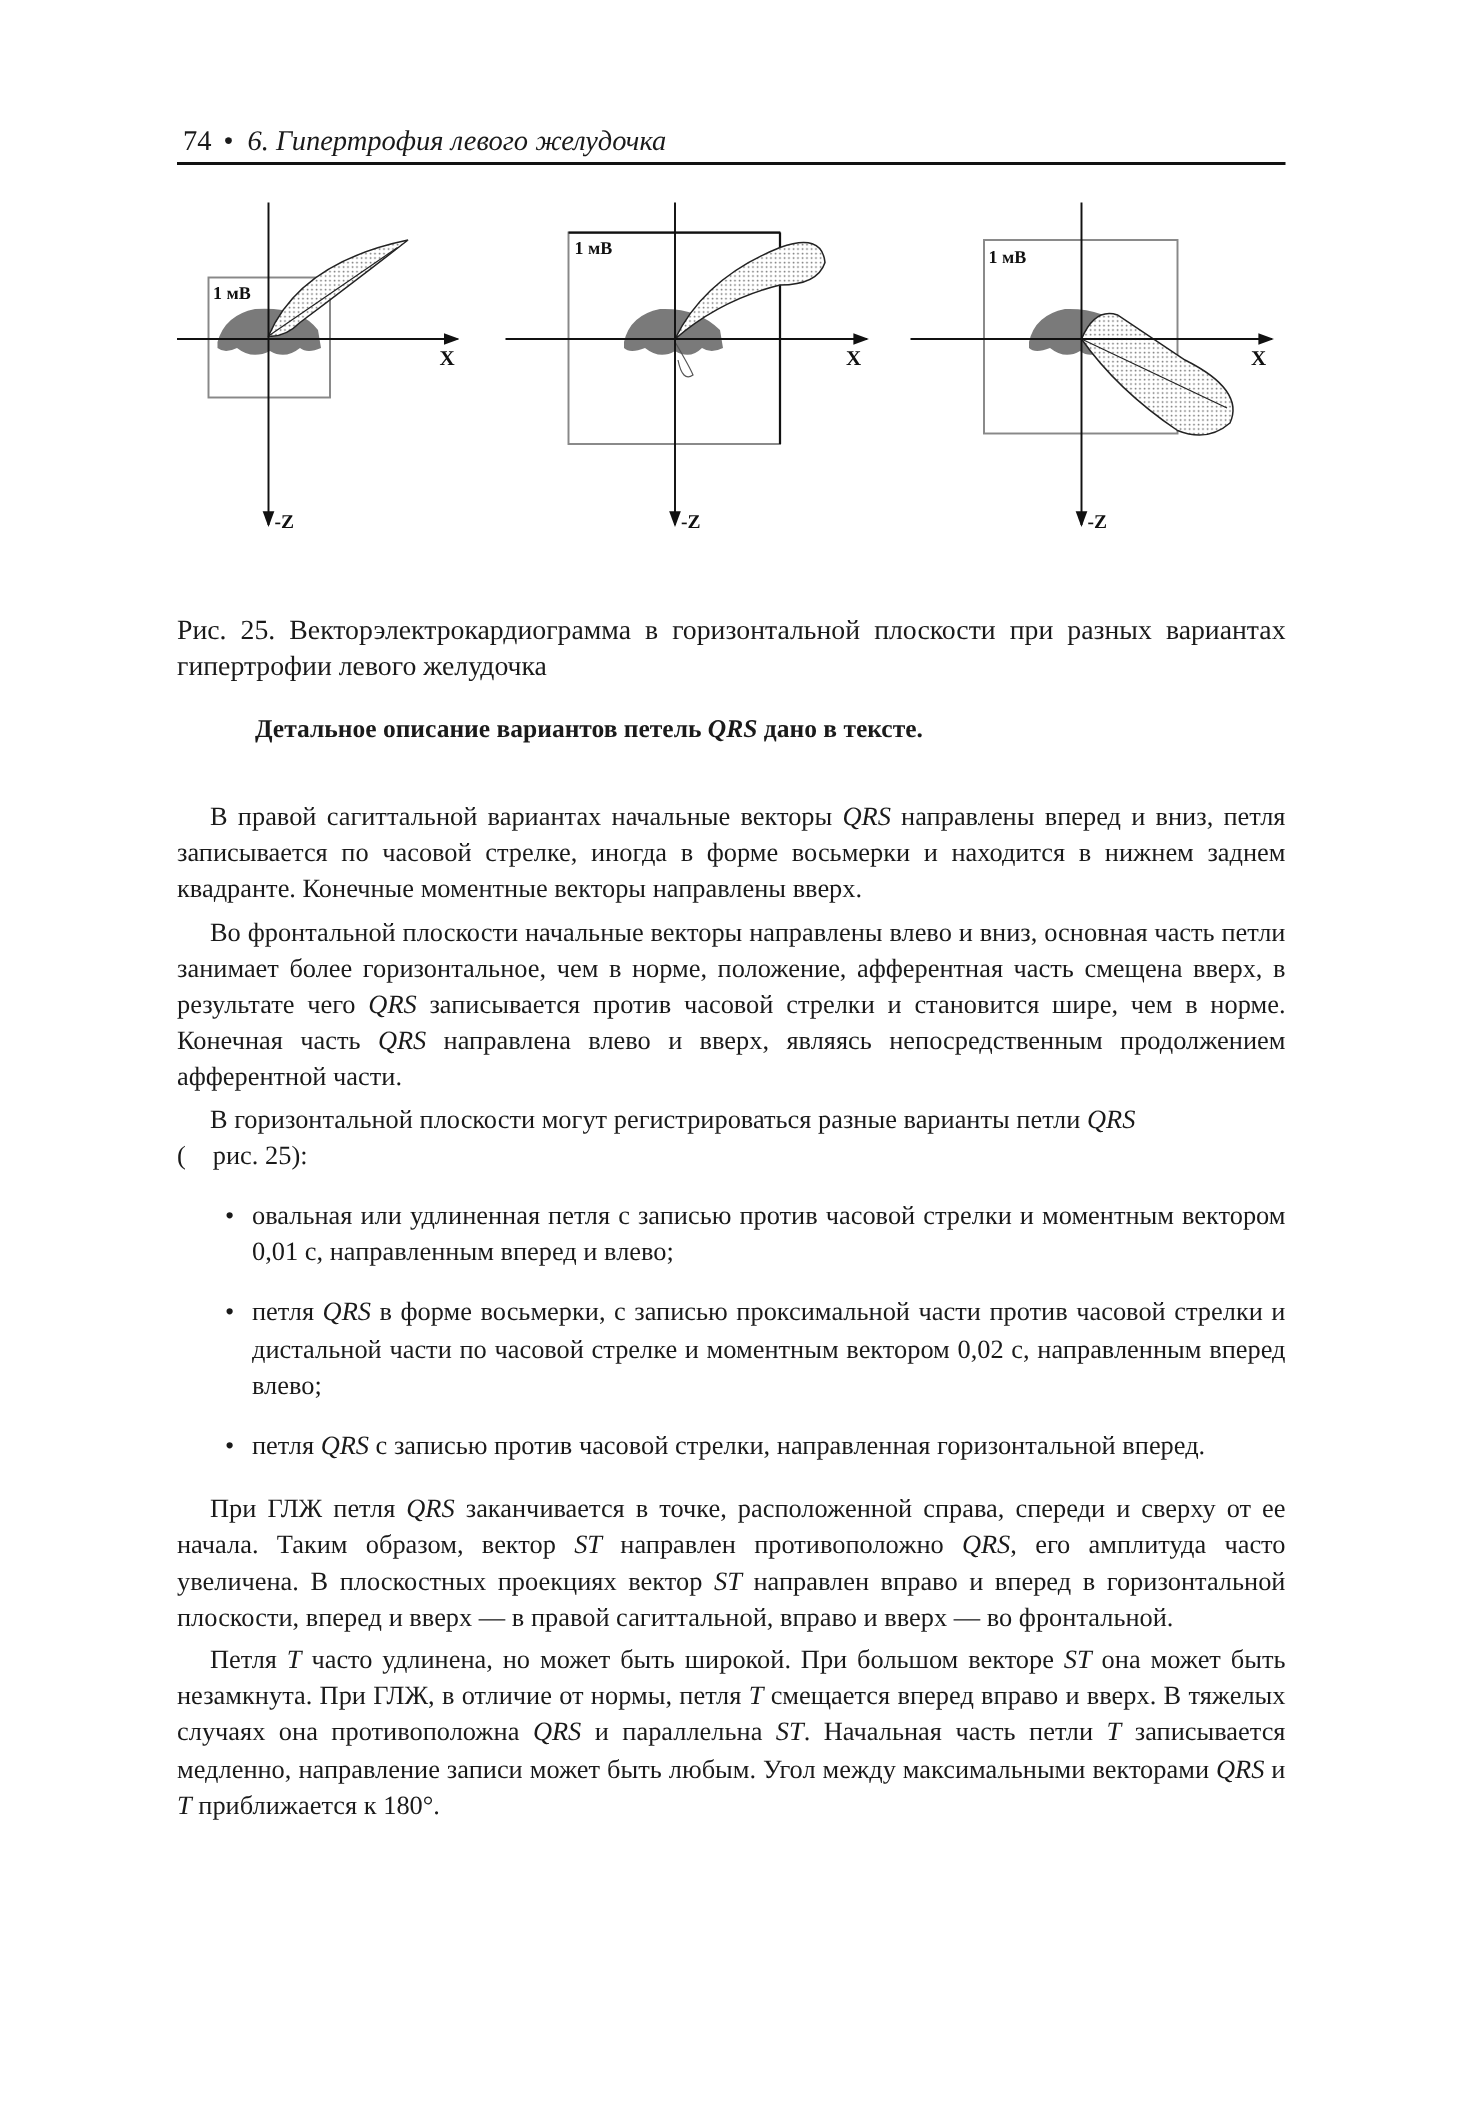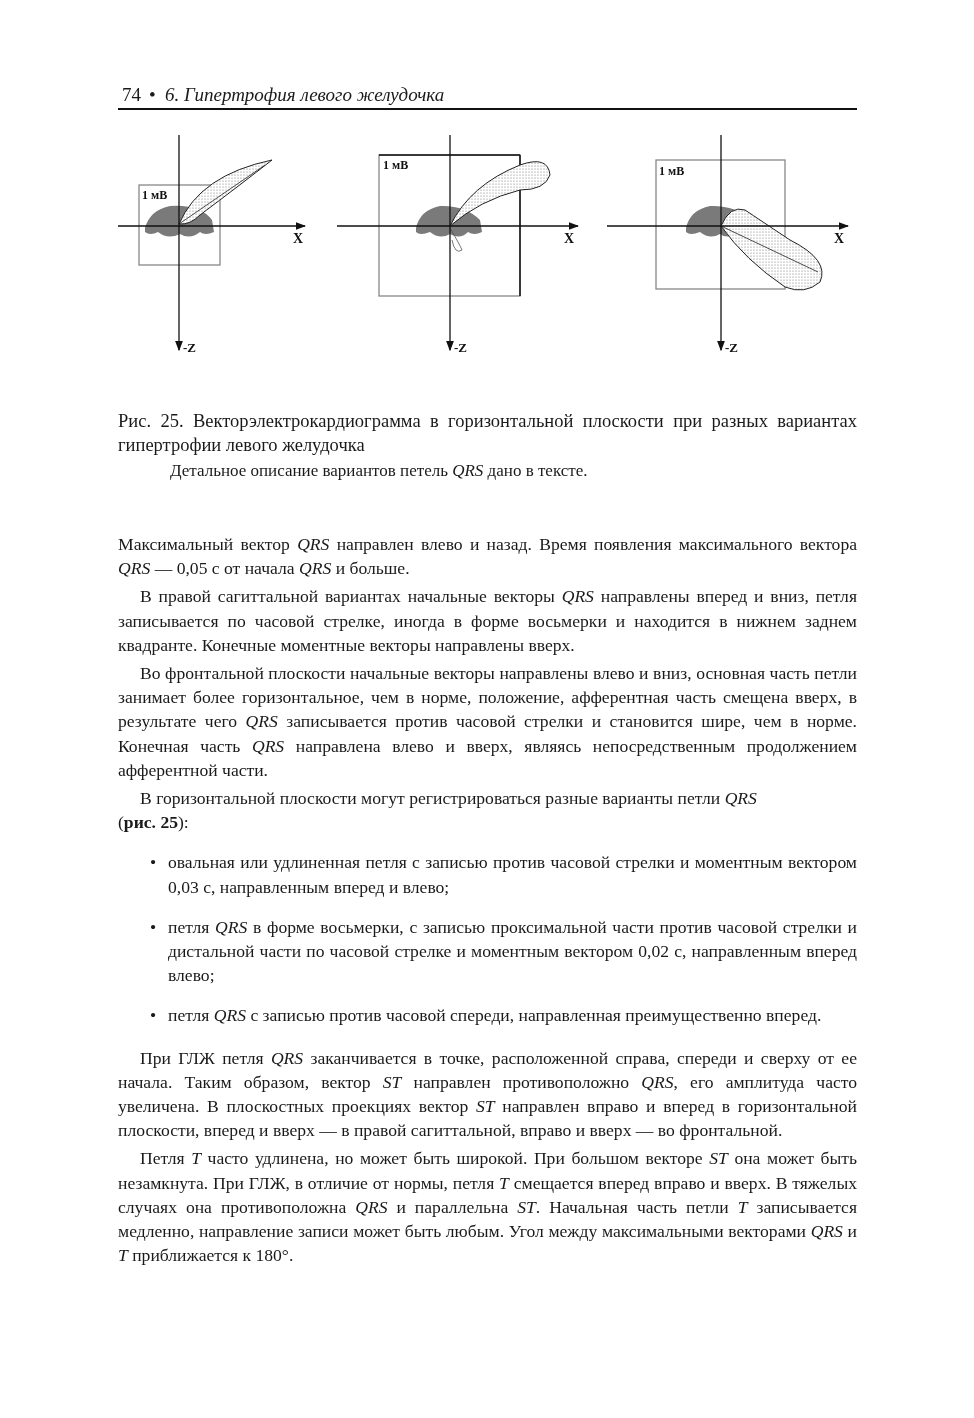--- a/index.html
+++ b/index.html
@@ -13,31 +13,31 @@
   .running-head .title { position: absolute; left: 47px; top: 0; font-style: italic; text-align: right; }
   .rule { position: absolute; top: 108px; left: 0; width: 739px; height: 2px; background: #111; }
 
   .figure { position: absolute; top: 125px; left: 0; width: 974px; height: 240px; }
   .figure svg { position: absolute; left: -118px; top: 0; }
 
   .caption { position: absolute; top: 409px; left: 0; width: 739px;
              font-family: "Liberation Serif", serif; font-size: 18.5px; line-height: 24px;
              text-align: justify; }
   .caption .cap-label { font-weight: normal; }
-  .caption .cap-note { display: block; text-indent: 52px; font-size: 17px; margin-top: 2px; }
+  .caption .cap-note { display: block; text-indent: 52px; font-size: 17px; margin-top: 17px; font-weight: bold; }
 
   .body-text { position: absolute; top: 532px; left: 0; width: 739px;
                font-family: "Liberation Serif", serif; font-size: 17.6px; line-height: 24.2px; }
   .body-text p { margin: 0 0 4px 0; text-align: justify; text-indent: 0; }
   .body-text p.indent { text-indent: 22px; }
   .body-text ul { list-style: none; margin: 16px 0 18px 0; padding: 0; }
   .body-text li { position: relative; padding-left: 50px; margin-bottom: 16px; text-align: justify; }
   .body-text li .dot { position: absolute; left: 32px; top: 0; }
   i, .m { font-style: italic; }
-  b { font-weight: bold; }
+  b { font-weight: normal; margin-left: 18px; }
 </style>
 </head>
 <body>
 
 <div class="page">
 
   <div class="running-head">
     <span class="pg">74</span>
     <span class="bullet">•</span>
     <span class="title">6. Гипертрофия левого желудочка</span>
@@ -101,31 +101,30 @@
     </svg>
   </div>
 
   <div class="caption">
     <span class="cap-label">Рис. 25.</span>
     <span>Векторэлектрокардиограмма в горизонтальной плоскости при разных вариантах гипертрофии левого желудочка</span>
     <span class="cap-note"><span>Детальное описание вариантов петель </span><i>QRS</i><span> дано в тексте.</span></span>
   </div>
 
   <div class="body-text">
-    <p><span>Максимальный вектор </span><i>QRS</i><span> направлен влево и назад. Время появления максимального вектора </span><i>QRS</i><span> — 0,05 с от начала </span><i>QRS</i><span> и больше.</span></p>
 
     <p class="indent"><span>В правой сагиттальной вариантах начальные векторы </span><i>QRS</i><span> направлены вперед и вниз, петля записывается по часовой стрелке, иногда в форме восьмерки и находится в нижнем заднем квадранте. Конечные моментные векторы направлены вверх.</span></p>
 
     <p class="indent"><span>Во фронтальной плоскости начальные векторы направлены влево и вниз, основная часть петли занимает более горизонтальное, чем в норме, положение, афферентная часть смещена вверх, в результате чего </span><i>QRS</i><span> записывается против часовой стрелки и становится шире, чем в норме. Конечная часть </span><i>QRS</i><span> направлена влево и вверх, являясь непосредственным продолжением афферентной части.</span></p>
 
     <p class="indent"><span>В горизонтальной плоскости могут регистрироваться разные варианты петли </span><i>QRS</i><br><span>(</span><b>рис. 25</b><span>):</span></p>
 
     <ul>
-      <li><span class="dot">•</span><span>овальная или удлиненная петля с записью против часовой стрелки и моментным вектором 0,03 с, направленным вперед и влево;</span></li>
+      <li><span class="dot">•</span><span>овальная или удлиненная петля с записью против часовой стрелки и моментным вектором 0,01 с, направленным вперед и влево;</span></li>
       <li><span class="dot">•</span><span>петля </span><i>QRS</i><span> в форме восьмерки, с записью проксимальной части против часовой стрелки и дистальной части по часовой стрелке и моментным вектором 0,02 с, направленным вперед влево;</span></li>
-      <li><span class="dot">•</span><span>петля </span><i>QRS</i><span> с записью против часовой спереди, направленная преимущественно вперед.</span></li>
+      <li><span class="dot">•</span><span>петля </span><i>QRS</i><span> с записью против часовой стрелки, направленная горизонтальной вперед.</span></li>
     </ul>
 
     <p class="indent"><span>При ГЛЖ петля </span><i>QRS</i><span> заканчивается в точке, расположенной справа, спереди и сверху от ее начала. Таким образом, вектор </span><i>ST</i><span> направлен противоположно </span><i>QRS</i><span>, его амплитуда часто увеличена. В плоскостных проекциях вектор </span><i>ST</i><span> направлен вправо и вперед в горизонтальной плоскости, вперед и вверх — в правой сагиттальной, вправо и вверх — во фронтальной.</span></p>
 
     <p class="indent"><span>Петля </span><i>T</i><span> часто удлинена, но может быть широкой. При большом векторе </span><i>ST</i><span> она может быть незамкнута. При ГЛЖ, в отличие от нормы, петля </span><i>T</i><span> смещается вперед вправо и вверх. В тяжелых случаях она противоположна </span><i>QRS</i><span> и параллельна </span><i>ST</i><span>. Начальная часть петли </span><i>T</i><span> записывается медленно, направление записи может быть любым. Угол между максимальными векторами </span><i>QRS</i><span> и </span><i>T</i><span> приближается к 180°.</span></p>
   </div>
 </div>
 
 </body></html>

